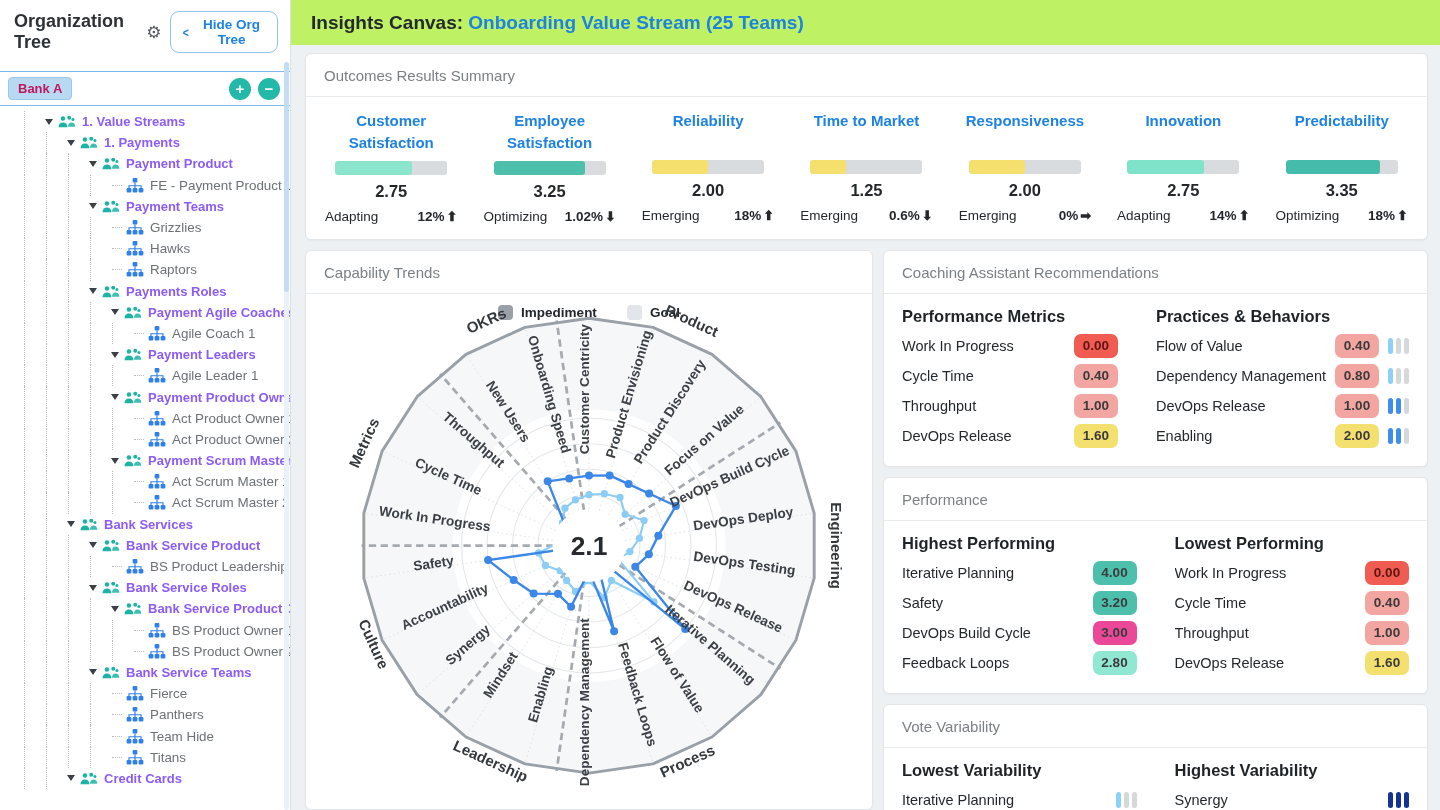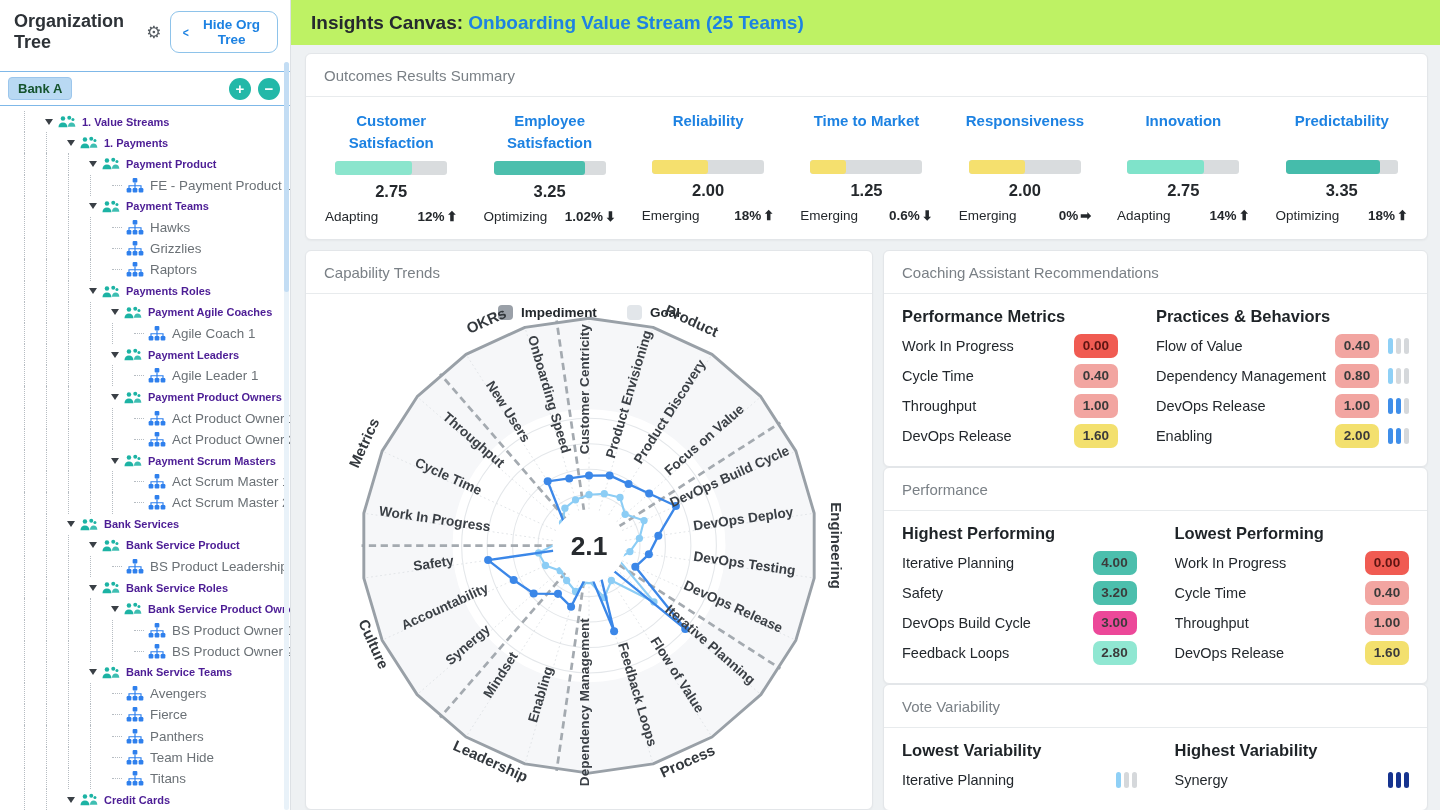--- a/index.html
+++ b/index.html
@@ -5,32 +5,32 @@
   html,body{margin:0;padding:0;}
   body{width:1440px;height:810px;overflow:hidden;background:#eef1f3;font-family:"Liberation Sans",sans-serif;display:flex;color:#23282d;}
   
   .sidebar{width:290px;flex:none;background:#fff;border-right:1px solid #dde1e5;display:flex;flex-direction:column;position:relative;}
   .sb-header{display:flex;align-items:center;gap:9px;padding:11px 12px 9px 14px;}
   .sb-title{font-size:18px;font-weight:700;color:#2d3237;}
   .gear{font-size:17px;color:#565c62;cursor:pointer;line-height:1;}
   .hide-btn{margin-left:auto;display:flex;align-items:center;gap:7px;border:1.5px solid #8ec3ea;border-radius:9px;padding:5px 11px;background:#fff;color:#1d82e2;font-weight:700;font-size:13.5px;cursor:pointer;}
   .hide-btn .chev{font-weight:700;font-size:13px;transform:scaleX(.8);}
   .bank-row{margin-top:9px;border-top:1.5px solid #7fb8e8;border-bottom:1.5px solid #7fb8e8;padding:5px 10px 5px 8px;display:flex;align-items:center;}
-  .bank-chip{background:#b9d9f3;border:1px solid #9cc6ec;border-radius:4px;padding:3px 9px;font-weight:700;font-size:13px;color:#14532d;}
+  .bank-chip{background:#b9d9f3;border:1px solid #9cc6ec;border-radius:4px;padding:3px 9px;font-weight:700;font-size:13px;color:#be185d;}
   .circle-btn{width:22px;height:22px;border-radius:50%;background:#23b8a8;color:#fff;font-weight:700;font-size:15px;line-height:21px;text-align:center;cursor:pointer;flex:none;}
   .circle-btn.plus{margin-left:auto;}
   .circle-btn.minus{margin-left:7px;}
   .tree{flex:1;overflow:hidden;padding:5px 0 0 24px;}
   .trow{display:flex;align-items:center;height:21.2px;white-space:nowrap;overflow:hidden;}
   .guide{width:21px;align-self:stretch;border-left:1px dotted #b6bcc2;flex:none;}
   .caret{width:0;height:0;border-left:4.5px solid transparent;border-right:4.5px solid transparent;border-top:6px solid #3a4046;margin:0 3px 0 -1px;flex:none;cursor:pointer;}
   .stub{width:10px;border-bottom:1px dotted #b6bcc2;height:0;margin-right:2px;flex:none;}
   .ticon{width:18px;height:15px;margin:0 6px 0 2px;flex:none;}
   .ticon svg{display:block;width:100%;height:100%;}
-  .tlabel.g{font-weight:700;font-size:11px;color:#4c1d95;}
+  .tlabel.g{font-weight:700;font-size:13px;color:#8b5cf6;}
   .tlabel.l{font-size:13.4px;color:#6b7176;}
   .sb-scroll{position:absolute;right:1px;top:62px;bottom:0;width:5px;background:#e9f2f9;border-radius:3px;}
   .sb-thumb{position:absolute;top:0;width:5px;height:230px;background:#c3ddf4;border-radius:3px;}
   
   .main{flex:1;min-width:0;display:flex;flex-direction:column;}
   .main-header{background:#bef264;padding:12px 20px 11px;font-size:19px;font-weight:700;color:#25292e;flex:none;}
   .main-header .link{color:#1d82e2;cursor:pointer;}
   .content{flex:1;padding:8px 12px 0 14px;display:flex;flex-direction:column;gap:10px;overflow:hidden;}
   .panel{background:#fff;border:1px solid #e3e6e9;border-radius:6px;box-shadow:0 1px 2px rgba(0,0,0,.04);}
   .panel-h{padding:13px 18px 12px;font-size:15px;color:#7a8086;border-bottom:1px solid #e8ebed;}
@@ -43,21 +43,21 @@
   .m-val{font-weight:700;font-size:16.5px;color:#24282c;}
   .m-foot{width:100%;padding:0 13px;box-sizing:border-box;display:flex;justify-content:space-between;font-size:13.5px;color:#24282c;margin-top:1px;}
   .m-trend{font-weight:600;}
   .m-arrow{font-size:13px;margin-left:2px;}
   
   .mid-row{flex:1;display:flex;gap:10px;align-items:stretch;min-height:0;}
   .cap-panel{width:566px;flex:none;display:flex;flex-direction:column;}
   .legend{display:flex;justify-content:center;align-items:center;gap:30px;padding:11px 0 0;font-size:13.5px;font-weight:700;color:#23282c;}
   .lg-sq{width:15px;height:15px;border-radius:4px;display:inline-block;margin-right:8px;vertical-align:-3px;}
   #radar{display:block;margin:-20px auto 0;}
-  .right-col{flex:1;min-width:0;display:flex;flex-direction:column;}
+  .right-col{flex:1;min-width:0;display:flex;flex-direction:column;gap:10px;}
   .cols2{display:grid;grid-template-columns:1fr 1fr;gap:6px 38px;padding:13px 18px 15px;}
   .colhead{font-size:16.5px;font-weight:700;color:#1e2327;margin-bottom:5px;}
   .irow{display:flex;align-items:center;gap:9px;min-height:30px;}
   .irow-label{flex:1;font-size:14.5px;color:#23282d;overflow:hidden;text-overflow:ellipsis;white-space:nowrap;}
   .badge{min-width:44px;box-sizing:border-box;text-align:center;font-weight:700;font-size:13.5px;padding:4.5px 4px;border-radius:7px;color:#3b3b3b;flex:none;}
   .bars{display:flex;gap:3px;flex:none;}
   .bar{width:5px;height:16px;border-radius:2.5px;}
 </style>
 </head>
 <body>
@@ -167,58 +167,58 @@
           <svg viewBox="0 0 16 14">
             <g fill="#2f80ed">
               <rect x="5.8" y="0" width="4.4" height="4.2" rx="1"></rect>
               <rect x="0.2" y="9.4" width="4.4" height="4.2" rx="1"></rect>
               <rect x="5.8" y="9.4" width="4.4" height="4.2" rx="1"></rect>
               <rect x="11.4" y="9.4" width="4.4" height="4.2" rx="1"></rect>
             </g>
             <path d="M8 4.2v3M2.4 9.4V7.2h11.2v2.2M8 7.2v2.2" stroke="#2f80ed" stroke-width="1.1" fill="none"></path>
           </svg>
         </span>
+        <span class="tlabel l">Grizzlies</span>
+      </div>
+      <div class="trow">
+        <span class="guide"></span>
+        <span class="guide"></span>
+        <span class="guide"></span>
+        <span class="guide"></span>
+        <span class="stub"></span>
+        <span class="ticon">
+          <svg viewBox="0 0 16 14">
+            <g fill="#2f80ed">
+              <rect x="5.8" y="0" width="4.4" height="4.2" rx="1"></rect>
+              <rect x="0.2" y="9.4" width="4.4" height="4.2" rx="1"></rect>
+              <rect x="5.8" y="9.4" width="4.4" height="4.2" rx="1"></rect>
+              <rect x="11.4" y="9.4" width="4.4" height="4.2" rx="1"></rect>
+            </g>
+            <path d="M8 4.2v3M2.4 9.4V7.2h11.2v2.2M8 7.2v2.2" stroke="#2f80ed" stroke-width="1.1" fill="none"></path>
+          </svg>
+        </span>
         <span class="tlabel l">Hawks</span>
       </div>
       <div class="trow">
         <span class="guide"></span>
         <span class="guide"></span>
         <span class="guide"></span>
         <span class="guide"></span>
         <span class="stub"></span>
         <span class="ticon">
           <svg viewBox="0 0 16 14">
             <g fill="#2f80ed">
               <rect x="5.8" y="0" width="4.4" height="4.2" rx="1"></rect>
               <rect x="0.2" y="9.4" width="4.4" height="4.2" rx="1"></rect>
               <rect x="5.8" y="9.4" width="4.4" height="4.2" rx="1"></rect>
               <rect x="11.4" y="9.4" width="4.4" height="4.2" rx="1"></rect>
             </g>
             <path d="M8 4.2v3M2.4 9.4V7.2h11.2v2.2M8 7.2v2.2" stroke="#2f80ed" stroke-width="1.1" fill="none"></path>
           </svg>
         </span>
-        <span class="tlabel l">Grizzlies</span>
-      </div>
-      <div class="trow">
-        <span class="guide"></span>
-        <span class="guide"></span>
-        <span class="guide"></span>
-        <span class="guide"></span>
-        <span class="stub"></span>
-        <span class="ticon">
-          <svg viewBox="0 0 16 14">
-            <g fill="#2f80ed">
-              <rect x="5.8" y="0" width="4.4" height="4.2" rx="1"></rect>
-              <rect x="0.2" y="9.4" width="4.4" height="4.2" rx="1"></rect>
-              <rect x="5.8" y="9.4" width="4.4" height="4.2" rx="1"></rect>
-              <rect x="11.4" y="9.4" width="4.4" height="4.2" rx="1"></rect>
-            </g>
-            <path d="M8 4.2v3M2.4 9.4V7.2h11.2v2.2M8 7.2v2.2" stroke="#2f80ed" stroke-width="1.1" fill="none"></path>
-          </svg>
-        </span>
         <span class="tlabel l">Raptors</span>
       </div>
       <div class="trow">
         <span class="guide"></span>
         <span class="guide"></span>
         <span class="guide"></span>
         <span class="caret"></span>
         <span class="ticon">
           <svg viewBox="0 0 20 15" fill="#1cb3a4">
             <circle cx="5.5" cy="4.2" r="2.5"></circle>
@@ -549,39 +549,20 @@
         <span class="ticon">
           <svg viewBox="0 0 20 15" fill="#1cb3a4">
             <circle cx="5.5" cy="4.2" r="2.5"></circle>
             <circle cx="12.5" cy="3.4" r="2.2"></circle>
             <circle cx="16.6" cy="5.2" r="1.7"></circle>
             <path d="M0.5 14c0-3.2 2.1-5.3 5-5.3s5 2.1 5 5.3z"></path>
             <path d="M11 13.2c.3-2.8 1.9-4.5 4.1-4.5 2.3 0 3.9 1.6 4.2 4.5z" opacity=".85"></path>
           </svg>
         </span>
         <span class="tlabel g">Bank Service Teams</span>
-      </div>
-      <div class="trow">
-        <span class="guide"></span>
-        <span class="guide"></span>
-        <span class="guide"></span>
-        <span class="guide"></span>
-        <span class="stub"></span>
-        <span class="ticon">
-          <svg viewBox="0 0 16 14">
-            <g fill="#2f80ed">
-              <rect x="5.8" y="0" width="4.4" height="4.2" rx="1"></rect>
-              <rect x="0.2" y="9.4" width="4.4" height="4.2" rx="1"></rect>
-              <rect x="5.8" y="9.4" width="4.4" height="4.2" rx="1"></rect>
-              <rect x="11.4" y="9.4" width="4.4" height="4.2" rx="1"></rect>
-            </g>
-            <path d="M8 4.2v3M2.4 9.4V7.2h11.2v2.2M8 7.2v2.2" stroke="#2f80ed" stroke-width="1.1" fill="none"></path>
-          </svg>
-        </span>
-        <span class="tlabel l">Avengers</span>
       </div>
       <div class="trow">
         <span class="guide"></span>
         <span class="guide"></span>
         <span class="guide"></span>
         <span class="guide"></span>
         <span class="stub"></span>
         <span class="ticon">
           <svg viewBox="0 0 16 14">
             <g fill="#2f80ed">

